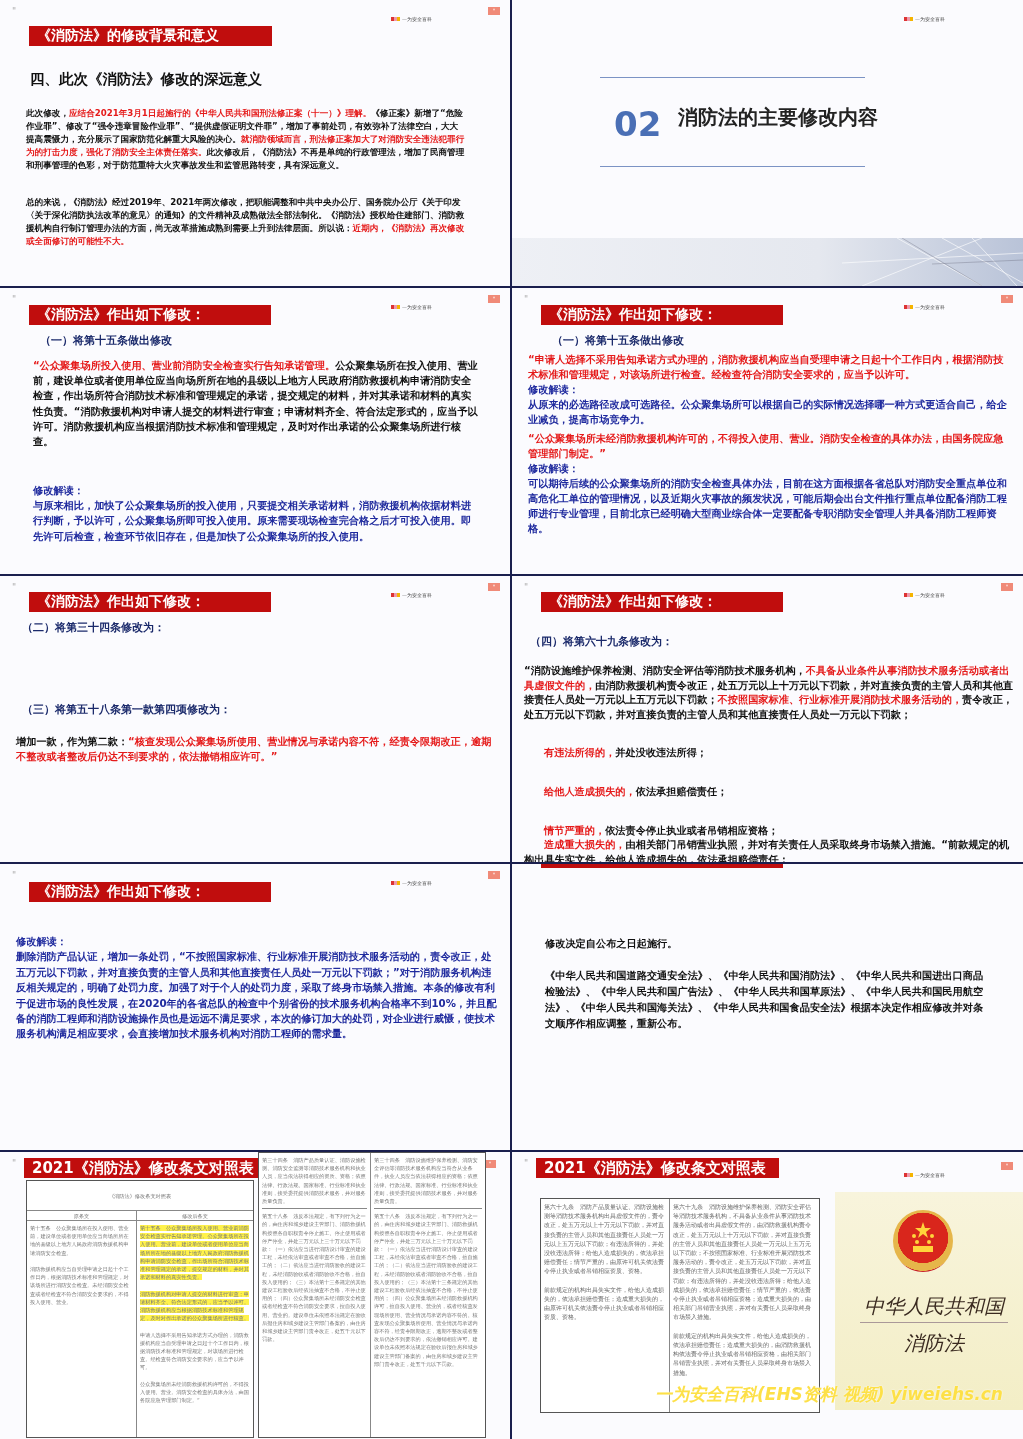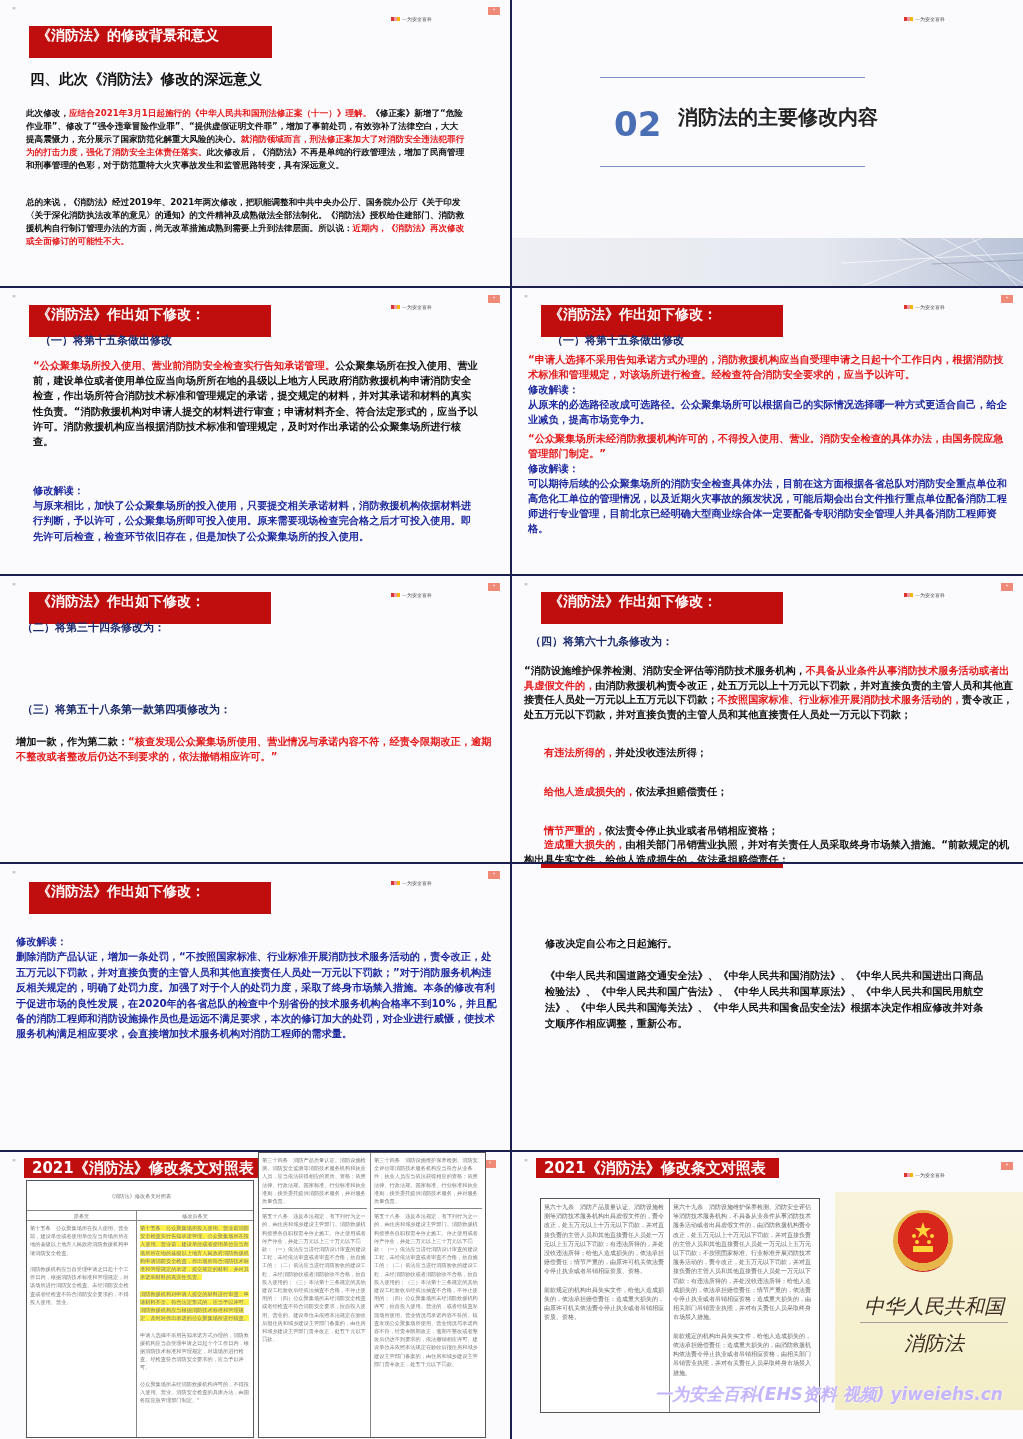--- a/index.html
+++ b/index.html
@@ -8,39 +8,39 @@
   .grid {
     position: absolute; left: 0; top: 0; width: 1023px; height: 1439px;
     display: grid; grid-template-columns: 510px 511px; grid-template-rows: 286px 286px 286px 286px 289px;
     column-gap: 2px; row-gap: 2px;
   }
   .slide { position: relative; background: #fbfbfe; overflow: hidden; }
   .quote-mark { position: absolute; left: 12px; top: 6px; font-size: 9px; color: #aaa; }
   .corner-badge { position: absolute; right: 10px; top: 7px; width: 12px; height: 8px; background: #f08a78; color: #fff; font-size: 6px; line-height: 8px; text-align: center; }
   .brand { position: absolute; right: 78px; top: 16px; font-size: 5px; color: #555; display: flex; align-items: center; gap: 2px; }
   .brand .logo { width: 9px; height: 4px; background: linear-gradient(90deg,#d33 0 33%,#e9a 33% 66%,#f5b400 66%); }
-  .title-bar { position: absolute; left: 29px; height: 32px; background: #c00d0d; color: #fff; font-weight: bold; font-size: 14px; line-height: 18px; padding-left: 8px; white-space: nowrap; }
+  .title-bar { position: absolute; left: 29px; height: 20px; background: #c00d0d; color: #fff; font-weight: bold; font-size: 14px; line-height: 18px; padding-left: 8px; white-space: nowrap; }
   .section-heading { position: absolute; left: 30px; font-weight: bold; font-size: 14.5px; color: #111; }
   .sub-heading { position: absolute; font-weight: bold; font-size: 11px; color: #1b2a6b; }
   .body-text { position: absolute; font-weight: bold; font-size: 10.2px; line-height: 15.2px; color: #111; }
   .body-text.small { font-size: 8.6px; line-height: 13px; }
   .red { color: #e51a1a; }
   .blue { color: #1f2a9e; }
   .indent { padding-left: 20px; display: block; margin-top: 24px; }
   .section-num { position: absolute; left: 102px; top: 104px; font-size: 34px; font-weight: bold; color: #4a6fb5; }
   .section-title { position: absolute; left: 166px; top: 104px; font-size: 20px; font-weight: bold; color: #222; }
   .hline { position: absolute; left: 88px; width: 265px; height: 1px; background: #7b93c4; }
   .geo-band { position: absolute; left: 0; right: 0; bottom: 0; height: 48px; background: linear-gradient(90deg, #eef0f5 0%, #e5e8ef 60%, #b9c3d8 100%); }
   .doc-table { position: absolute; background: #fff; border: 1px solid #555; font-size: 5.2px; color: #777; line-height: 8.2px; }
   .doc-table .cell { position: absolute; padding: 3px 3px; overflow: hidden; border-right: 1px solid #888; }
   .hl { background: #fff24a; color: #777; }
   .book { position: absolute; left: 323px; top: 40px; width: 198px; height: 218px; background: linear-gradient(180deg,#f8f4dc,#f3eec6); font-style: italic; }
   .emblem { position: absolute; left: 58px; top: 18px; width: 60px; height: 62px; border-radius: 50%; background: radial-gradient(circle at 50% 45%, #d9261c 0 55%, #e6b64a 56% 72%, #c8202a 73%); }
   .book-title { position: absolute; left: 0; right: 0; text-align: center; font-family: "DejaVu Serif", serif; color: #3a2a20; }
-  .watermark { position: absolute; left: 655px; top: 1383px; font-size: 17px; font-weight: bold; font-style: italic; color: #c4b5fd; white-space: nowrap; text-shadow: 0 0 2px #fff; }
+  .watermark { position: absolute; left: 655px; top: 1383px; font-size: 17px; font-weight: bold; font-style: italic; color: #fde047; white-space: nowrap; text-shadow: 0 0 2px #fff; }
 </style>
 </head>
 <body>
 
 <div class="grid">
 
   <div class="slide">
     <span class="quote-mark">"</span>
     <div class="brand">
         <span class="logo"></span>

